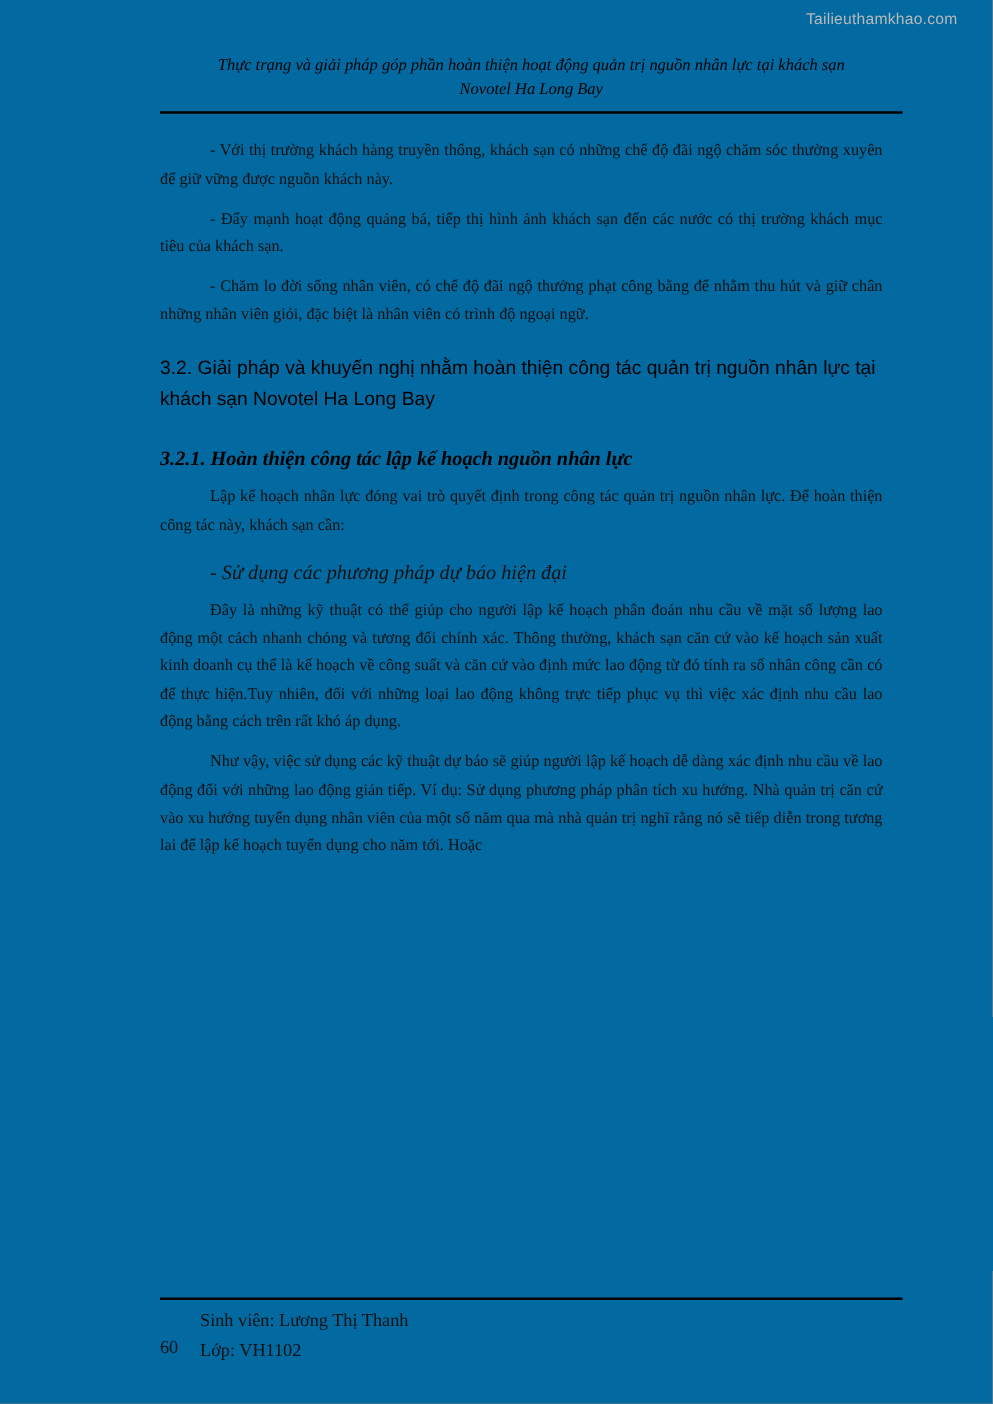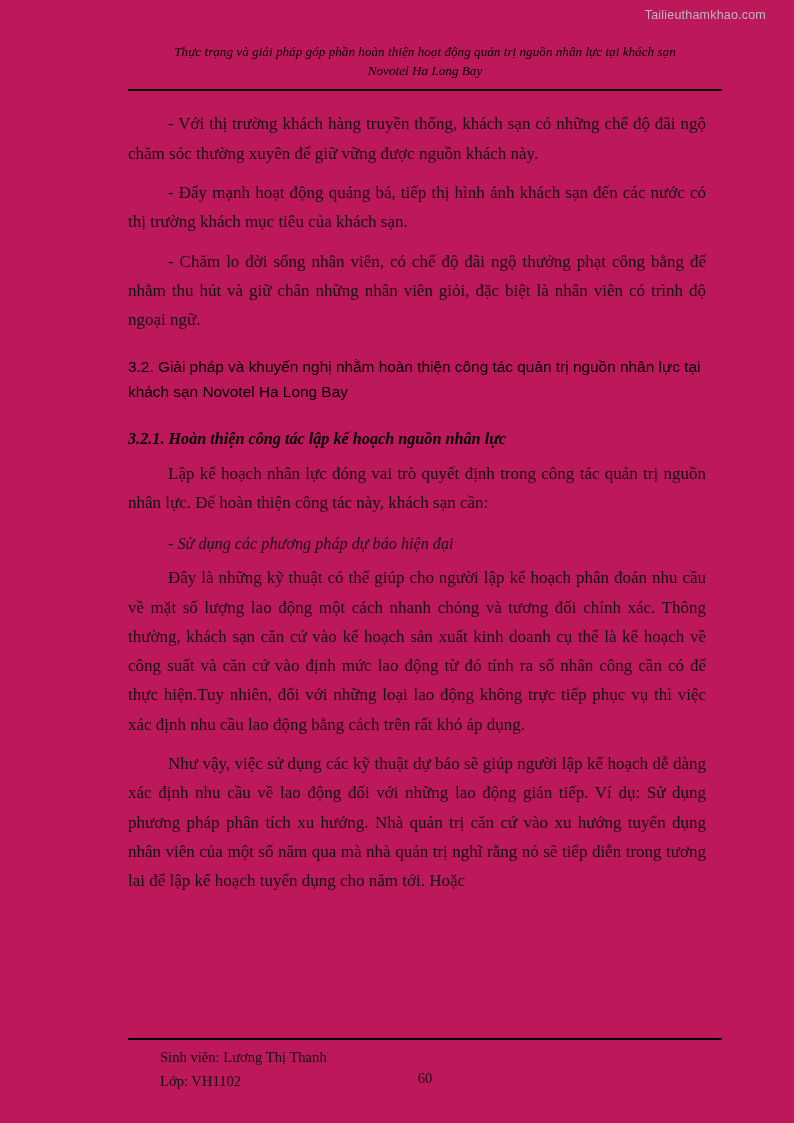--- a/index.html
+++ b/index.html
@@ -4,21 +4,21 @@
 <style>
   html, body {
     margin: 0;
     padding: 0;
     background: #8a8a8a;
   }
   .page {
     position: relative;
     width: 794px;
     height: 1123px;
-    background: #be185d;
+    background: #0369a1;
     margin: 0 auto;
     overflow: hidden;
     font-family: "Liberation Serif", serif;
     color: #111111;
     box-sizing: border-box;
   }
   .watermark {
     position: absolute;
     top: 8px;
     right: 28px;
@@ -47,21 +47,21 @@
     border: 0;
     border-top: 2.5px solid #000;
     margin: 9px 0 0 0;
     height: 0;
   }
   .body-text {
     margin-top: 18px;
   }
   p.para {
     margin: 0 16px 0.20em 0;
-    font-size: 17px;
+    font-size: 13px;
     line-height: 1.72;
     text-align: justify;
     text-indent: 40px;
     color: #111;
   }
   p.dash {
     text-indent: 40px;
   }
   h2.heading {
     font-family: "Liberation Sans", sans-serif;
@@ -108,21 +108,21 @@
     margin-left: 32px;
   }
   .footer-row {
     position: relative;
     display: block;
   }
   .footer-page-no {
     position: absolute;
     left: 0;
     right: 0;
-    text-align: center;
+    text-align: left;
     font-family: "Liberation Serif", serif;
     font-size: 14.6px;
   }
 </style>
 </head>
 <body>
 
 <div class="page">
 
   <div class="watermark">Tailieuthamkhao.com</div>

